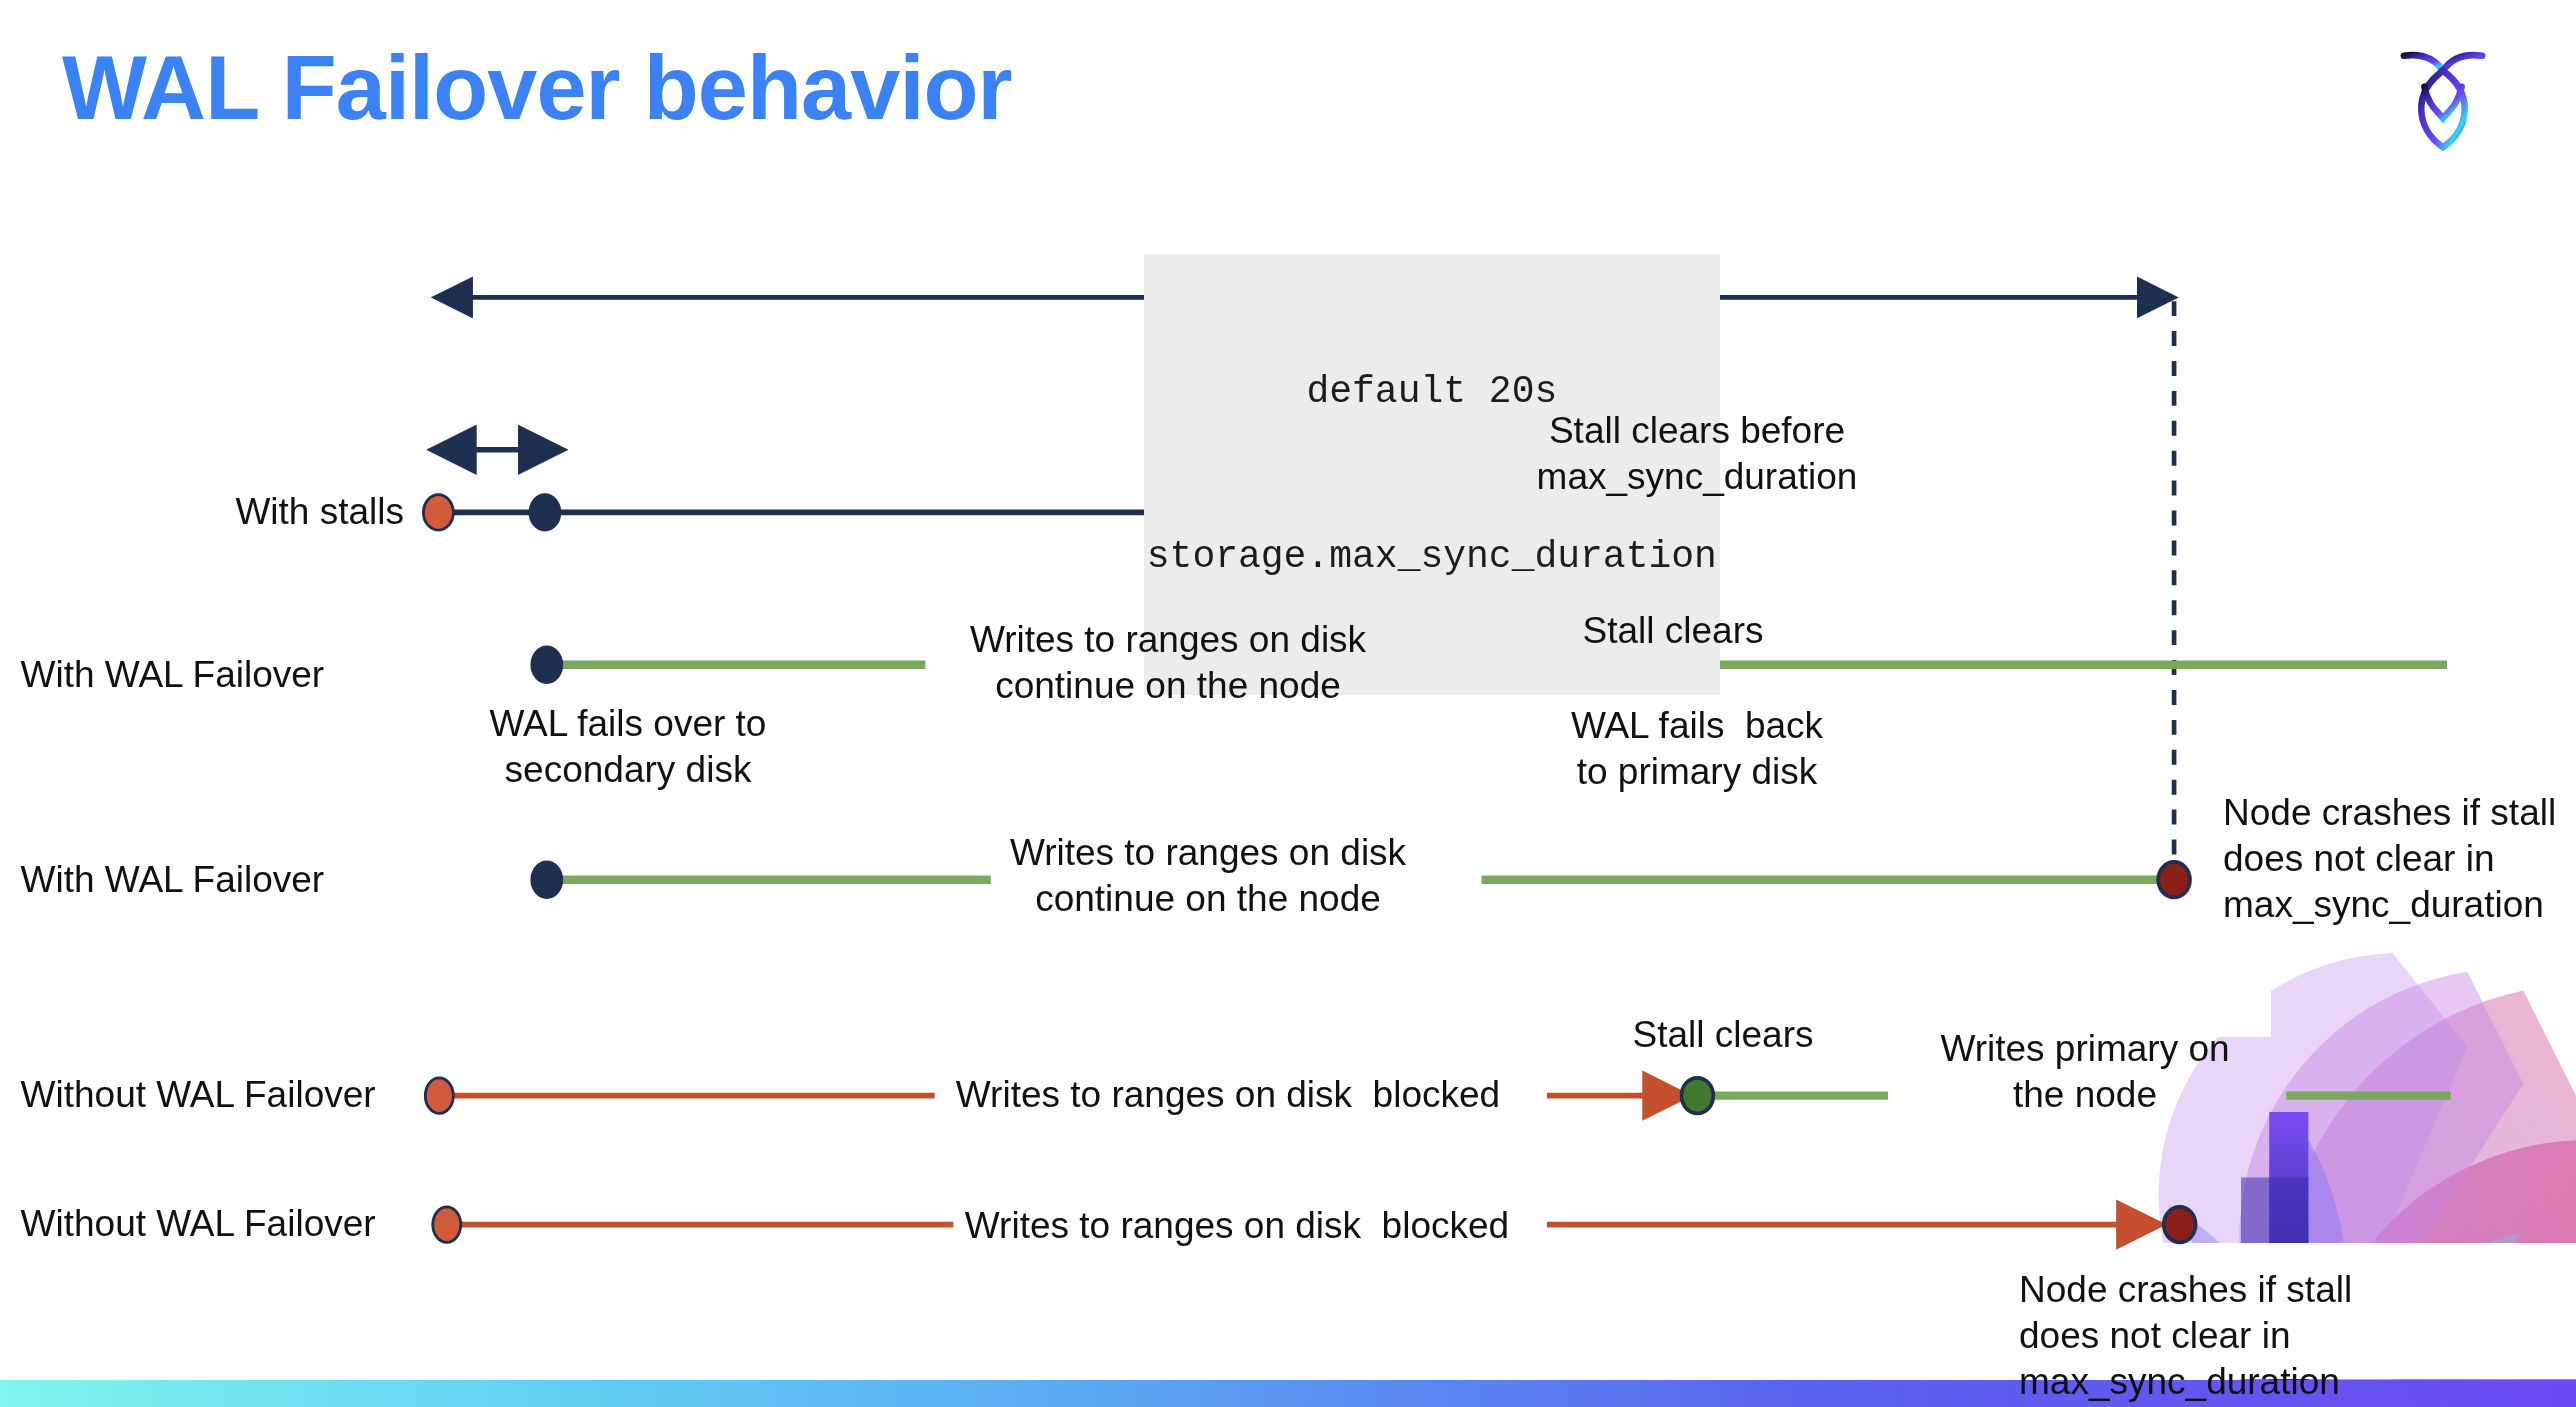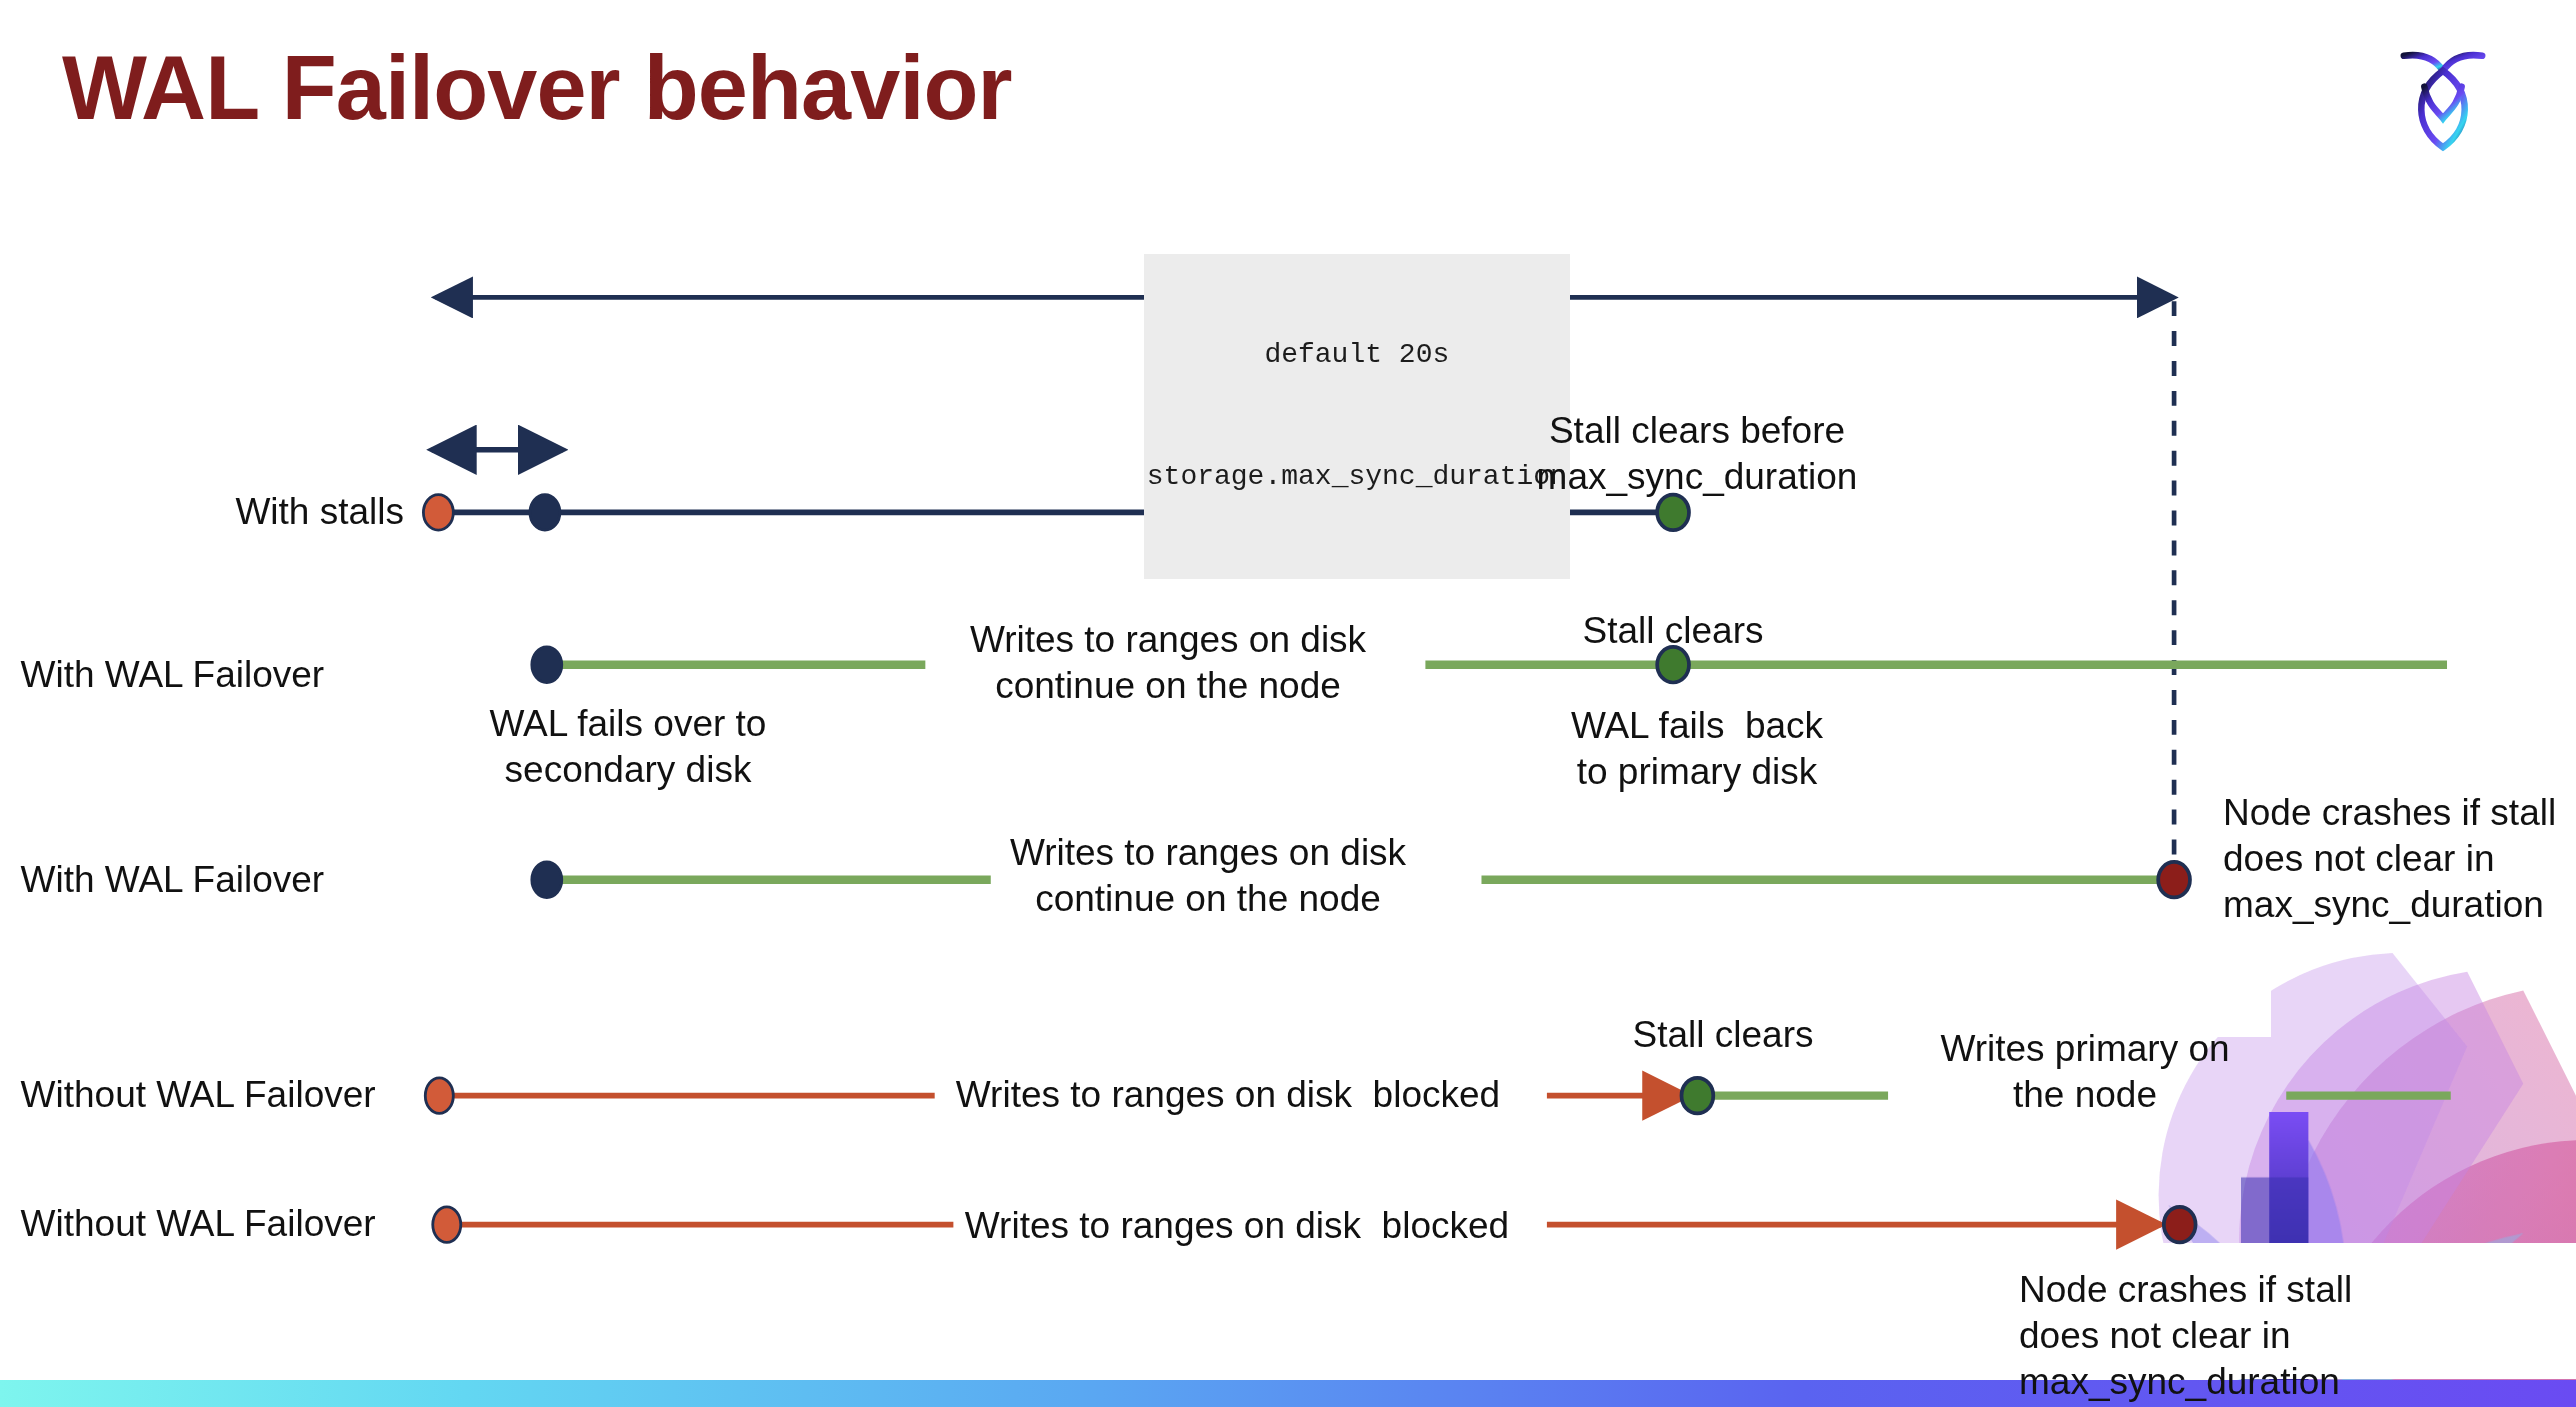--- a/index.html
+++ b/index.html
@@ -8,33 +8,33 @@
     background:#ffffff;
     font-family:"Liberation Sans", sans-serif;
     overflow:hidden;
     position:relative;
   }
   #stage{position:absolute;left:0;top:0;width:2576px;height:1408px;overflow:hidden;}
 
   
   .title{
     position:absolute;left:62px;top:41px;
-    font-size:90px;font-weight:bold;color:#7f1d1d;
+    font-size:90px;font-weight:bold;color:#3b82f6;
     letter-spacing:-0.9px;line-height:1.05;
     white-space:nowrap;
   }
 
   
   .logo{position:absolute;left:2387px;top:34px;width:112px;height:122px;}
 
   
   .code{
     position:absolute;
     font-family:"Liberation Mono", monospace;
-    font-size:28px;color:#1c1c1c;
+    font-size:38px;color:#1c1c1c;
     background:#ececec;
     line-height:1.45;
     white-space:pre;
     padding:0 2.8px;
   }
   .code.center{text-align:center;}
 
   
   .rowlabel{
     position:absolute;

